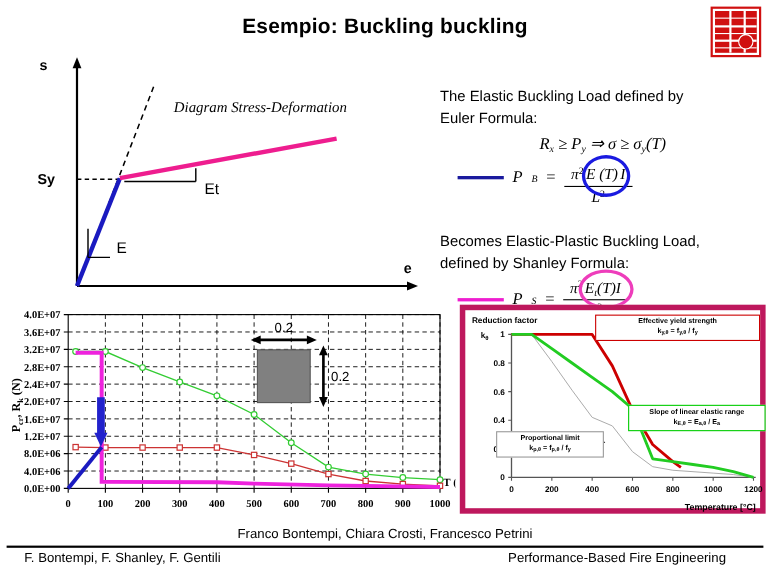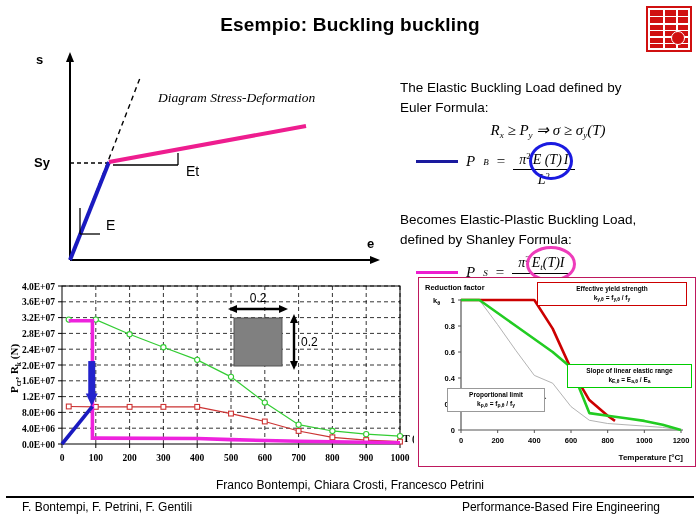--- a/index.html
+++ b/index.html
@@ -54,21 +54,21 @@
   .circle-hl{
     position:absolute;border-radius:50%;border:3px solid #1a1aa8;
     pointer-events:none;
   }
 
   
   #chart-left{left:4px;top:276px;width:410px;height:200px;}
 
   
   #chart-right{left:418px;top:277px;width:278px;height:190px;
-    border:1px solid #be185d;background:#fff;box-sizing:border-box;}
+    border:5px solid #be185d;background:#fff;box-sizing:border-box;}
   .callout{position:absolute;background:#fff;box-sizing:border-box;
     font-size:6.5px;text-align:center;line-height:1.35;padding:2px 3px;font-weight:bold;}
 
   
   #authors{left:0;top:478px;width:700px;text-align:center;font-size:12px;}
   #footer-rule{left:6px;top:496px;width:688px;height:2px;background:#000;}
   #footer-left{left:22px;top:500px;font-size:12px;}
   #footer-right{right:40px;top:500px;font-size:12px;text-align:center;}
 </style>
 </head>
@@ -320,14 +320,14 @@
     </div><div class="callout" style="left: 148px; top: 86px; width: 125px; height: 24px; border: 1.6px solid rgb(0, 204, 0);">
       <div>Slope of linear elastic range</div>
       <div><span>k</span><span style="font-size: 5px; vertical-align: -1px;">E,θ</span><span> = E</span><span style="font-size: 5px; vertical-align: -1px;">a,θ</span><span> / E</span><span style="font-size: 5px; vertical-align: -1px;">a</span></div>
     </div><div class="callout" style="left: 28px; top: 110px; width: 98px; height: 24px; border: 1.6px solid rgb(153, 153, 153);">
       <div>Proportional limit</div>
       <div><span>k</span><span style="font-size: 5px; vertical-align: -1px;">p,θ</span><span> = f</span><span style="font-size: 5px; vertical-align: -1px;">p,θ</span><span> / f</span><span style="font-size: 5px; vertical-align: -1px;">y</span></div>
     </div></div>
 
 <div class="abs" id="authors">Franco Bontempi, Chiara Crosti, Francesco Petrini</div>
 <div class="abs" id="footer-rule"></div>
-<div class="abs" id="footer-left">F. Bontempi, F. Petrini, F. Gentili</div>
+<div class="abs" id="footer-left">F. Bontempi, F. Shanley, F. Gentili</div>
 <div class="abs" id="footer-right">Performance-Based Fire Engineering</div>
 
 </body></html>

